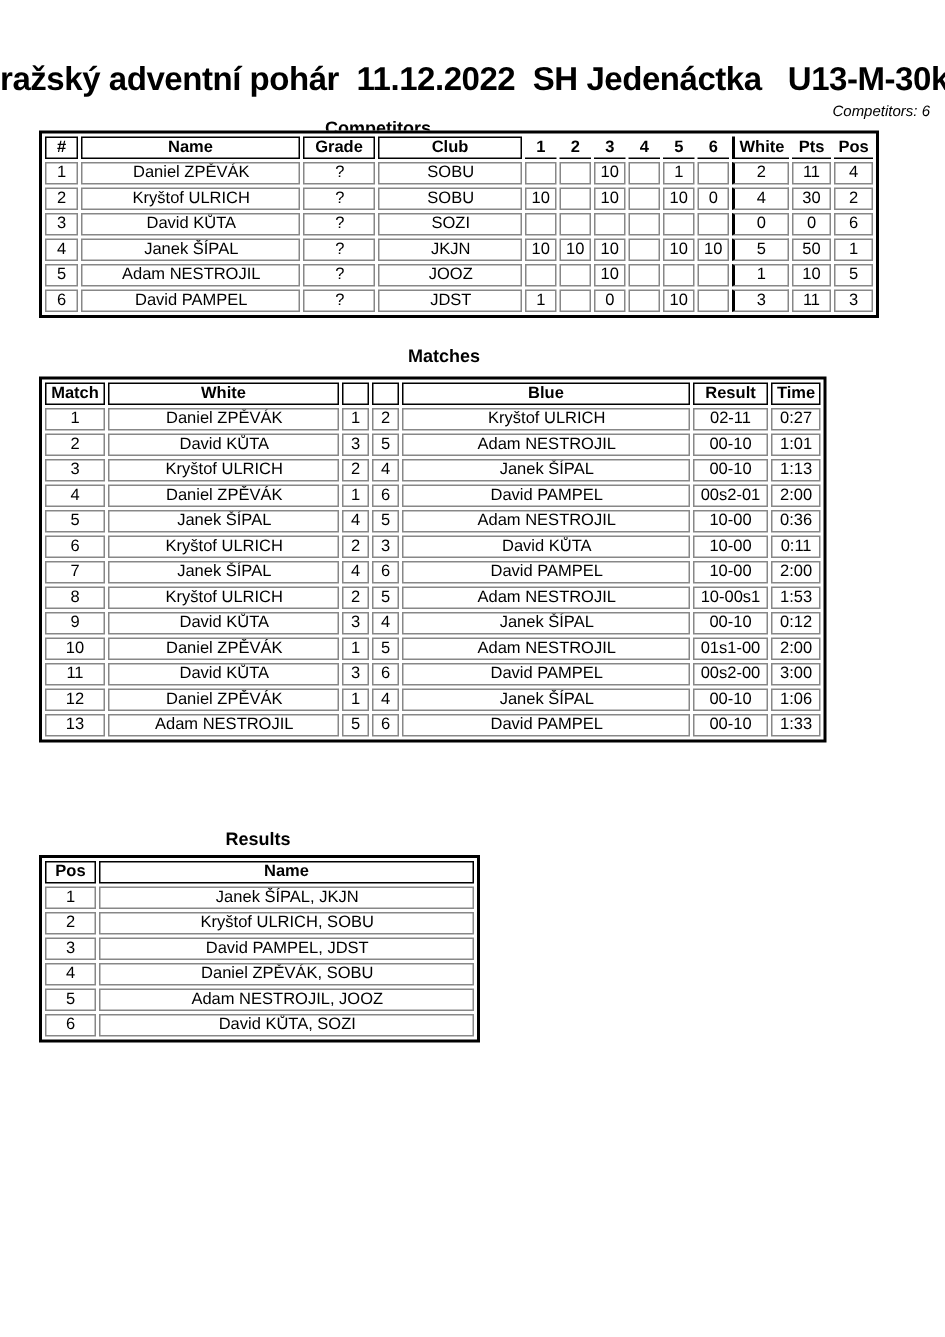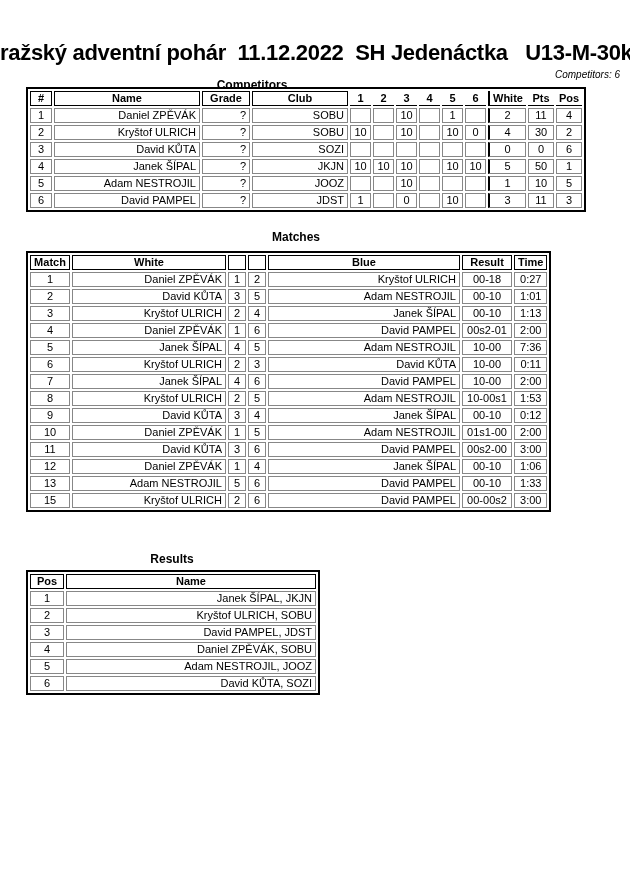--- a/index.html
+++ b/index.html
@@ -31,21 +31,21 @@
   #matches-table{left:26px;top:251px;}
   #results-table{left:26px;top:570px;}
   th,td{
     box-sizing:border-box;height:15px;padding:0 3px;
     font-size:11px;line-height:13px;overflow:hidden;white-space:nowrap;
     text-align:center;vertical-align:middle;
   }
   th{border:1px solid #000;font-weight:bold;}
   th.bare{border:none;border-bottom:1px solid #000;}
   td{border:1px solid #878787;font-weight:normal;}
-  .left{text-align:right;padding-left:4px;}
+  .left{text-align:center;padding-left:4px;}
   .wins-sep{border-left:2px solid #000 !important;}
 </style>
 </head>
 <body>
 
 <div id="page">
 
   <div class="doc-title">ražský adventní pohár  11.12.2022  SH Jedenáctka   U13-M-30k</div>
 
   <div class="section-heading" id="competitors-heading">Competitors</div>
@@ -202,21 +202,21 @@
         <th>Time</th>
       </tr>
     </thead>
     <tbody id="matches-body">
         <tr>
           <td>1</td>
           <td class="left">Daniel ZPĚVÁK</td>
           <td>1</td>
           <td>2</td>
           <td class="left">Kryštof ULRICH</td>
-          <td>00-18</td>
+          <td>02-11</td>
           <td>0:27</td>
         </tr>
         <tr>
           <td>2</td>
           <td class="left">David KŮTA</td>
           <td>3</td>
           <td>5</td>
           <td class="left">Adam NESTROJIL</td>
           <td>00-10</td>
           <td>1:01</td>
@@ -239,21 +239,21 @@
           <td>00s2-01</td>
           <td>2:00</td>
         </tr>
         <tr>
           <td>5</td>
           <td class="left">Janek ŠÍPAL</td>
           <td>4</td>
           <td>5</td>
           <td class="left">Adam NESTROJIL</td>
           <td>10-00</td>
-          <td>7:36</td>
+          <td>0:36</td>
         </tr>
         <tr>
           <td>6</td>
           <td class="left">Kryštof ULRICH</td>
           <td>2</td>
           <td>3</td>
           <td class="left">David KŮTA</td>
           <td>10-00</td>
           <td>0:11</td>
         </tr>
@@ -312,29 +312,20 @@
           <td>1:06</td>
         </tr>
         <tr>
           <td>13</td>
           <td class="left">Adam NESTROJIL</td>
           <td>5</td>
           <td>6</td>
           <td class="left">David PAMPEL</td>
           <td>00-10</td>
           <td>1:33</td>
-        </tr>
-        <tr>
-          <td>15</td>
-          <td class="left">Kryštof ULRICH</td>
-          <td>2</td>
-          <td>6</td>
-          <td class="left">David PAMPEL</td>
-          <td>00-00s2</td>
-          <td>3:00</td>
         </tr>
       </tbody>
   </table>
 
   <div class="section-heading" id="results-heading">Results</div>
 
   <table id="results-table">
     <colgroup>
       <col style="width:34px">
         <col style="width:250px">

